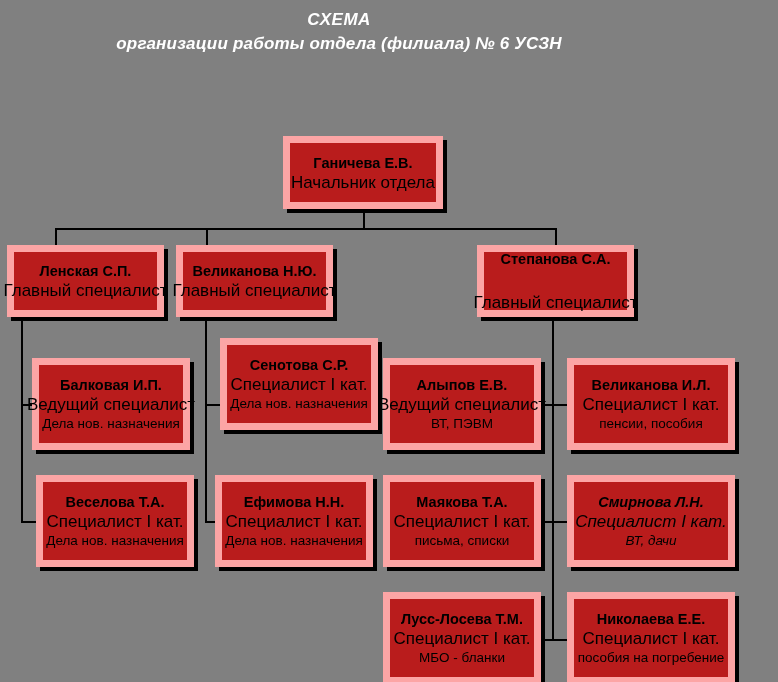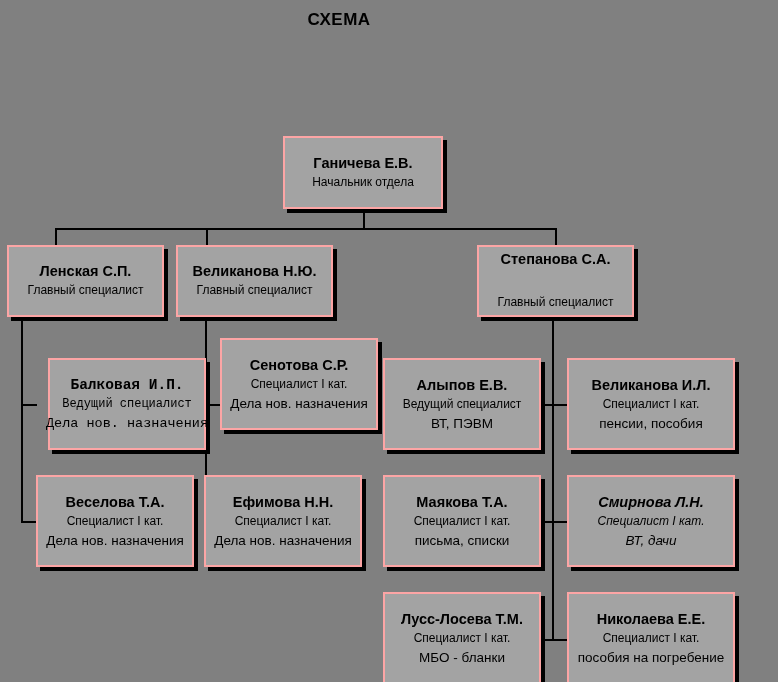--- a/index.html
+++ b/index.html
@@ -19,21 +19,22 @@
     height: 682px;
   }
 
   
   .title-block {
     position: absolute;
     left: 0;
     top: 8px;
     width: 678px;
     text-align: center;
-    color: #000000;
+    color: #ffffff;
+    font-style: italic;
   }
   .title-line1 {
     font-size: 17px;
     font-weight: bold;
     letter-spacing: 0.5px;
     line-height: 24px;
   }
   .title-line2 {
     font-size: 17px;
     font-weight: bold;
@@ -46,57 +47,58 @@
     position: absolute;
     background: #000000;
   }
   .line.v { width: 2px; }
   .line.h { height: 2px; }
 
   
   .node {
     position: absolute;
     box-sizing: border-box;
-    background: #a3a3a3;
-    border: 2px solid #fca5a5;
+    background: #b91c1c;
+    border: 7px solid #fca5a5;
     box-shadow: 4px 4px 0 0 #000000;
     color: #000000;
     display: flex;
     flex-direction: column;
     align-items: center;
     justify-content: center;
     text-align: center;
     padding: 2px 4px;
   }
   .node .nm {
     font-size: 14.5px;
     font-weight: bold;
     line-height: 19px;
     white-space: nowrap;
   }
   .node .rl {
-    font-size: 12px;
+    font-size: 17px;
     font-weight: normal;
     line-height: 19px;
     white-space: nowrap;
   }
   .node .du {
     font-size: 13.5px;
     font-weight: normal;
     line-height: 19px;
     white-space: nowrap;
   }
 </style>
 </head>
 <body>
 
 <div id="chart-root">
 
   <div class="title-block">
     <div class="title-line1">СХЕМА</div>
+    <div class="title-line2">организации работы отдела (филиала) № 6 УСЗН</div>
   </div>
 
   <div class="line v" style="left:363px; top:209px; height:21px;"></div>
   <div class="line h" style="left:55px; top:228px; width:502px;"></div>
   <div class="line v" style="left:55px; top:228px; height:20px;"></div>
   <div class="line v" style="left:206px; top:228px; height:20px;"></div>
   <div class="line v" style="left:555px; top:228px; height:20px;"></div>
 
   <div class="line v" style="left:21px; top:316px; height:207px;"></div>
   <div class="line h" style="left:21px; top:404px; width:16px;"></div>
@@ -127,39 +129,39 @@
   <div class="node" style="left:176px; top:245px; width:157px; height:72px;text-align:center;">
     <div class="nm">Великанова Н.Ю.</div>
     <div class="rl">Главный специалист</div>
   </div>
 
   <div class="node" style="left:477px; top:245px; width:157px; height:72px;gap:24px;">
     <div class="nm">Степанова С.А.</div>
     <div class="rl">Главный специалист</div>
   </div>
 
-  <div class="node" style="left:48px; top:358px; width:158px; height:92px;font-family:Liberation Mono, monospace;">
+  <div class="node" style="left:32px; top:358px; width:158px; height:92px;">
     <div class="nm">Балковая И.П.</div>
     <div class="rl">Ведущий специалист</div>
     <div class="du">Дела нов. назначения</div>
   </div>
 
   <div class="node" style="left:36px; top:475px; width:158px; height:92px;">
     <div class="nm">Веселова Т.А.</div>
     <div class="rl">Специалист I кат.</div>
     <div class="du">Дела нов. назначения</div>
   </div>
 
   <div class="node" style="left:220px; top:338px; width:158px; height:92px;">
     <div class="nm">Сенотова С.Р.</div>
     <div class="rl">Специалист I кат.</div>
     <div class="du">Дела нов. назначения</div>
   </div>
 
-  <div class="node" style="left:204px; top:475px; width:158px; height:92px;justify-content:center;">
+  <div class="node" style="left:215px; top:475px; width:158px; height:92px;justify-content:center;">
     <div class="nm">Ефимова Н.Н.</div>
     <div class="rl">Специалист I кат.</div>
     <div class="du">Дела нов. назначения</div>
   </div>
 
   <div class="node" style="left:383px; top:358px; width:158px; height:92px;text-align:right;">
     <div class="nm">Алыпов Е.В.</div>
     <div class="rl">Ведущий специалист</div>
     <div class="du">ВТ, ПЭВМ</div>
   </div>

